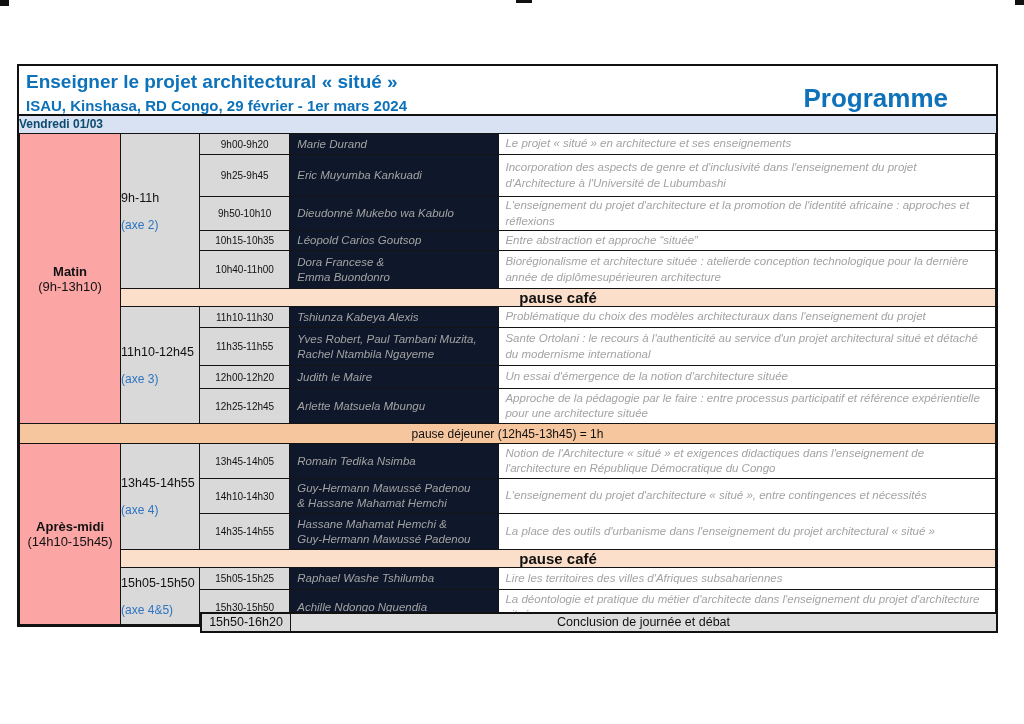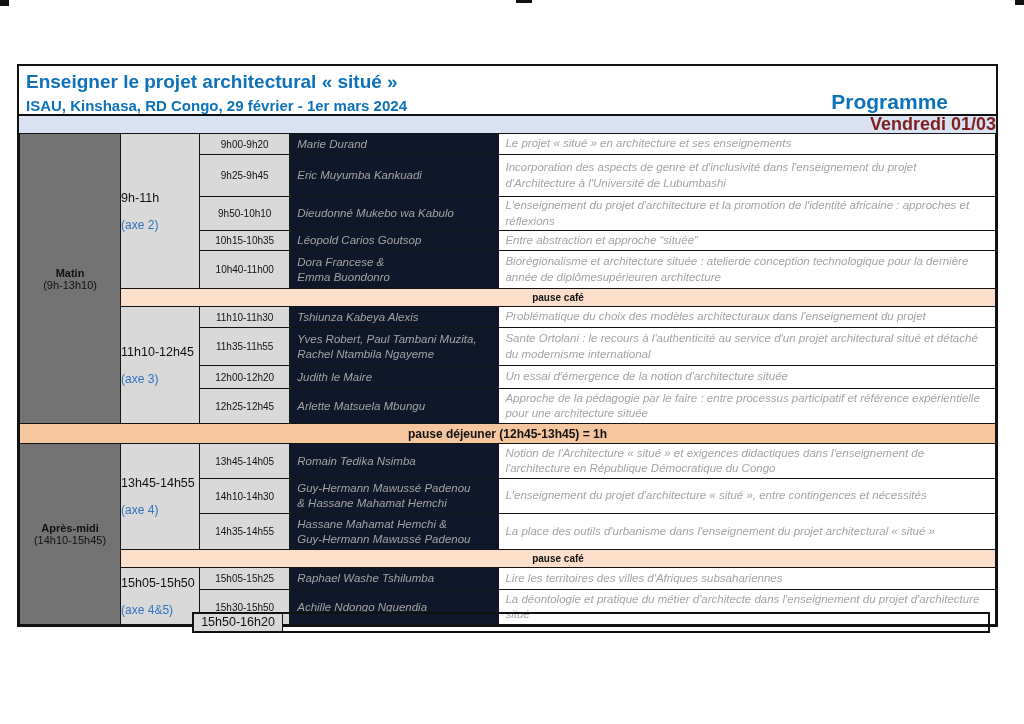--- a/index.html
+++ b/index.html
@@ -11,46 +11,46 @@
   #mark-tr { left:1015px; top:0; width:9px; height:5px; }
 
   .sheet { position:absolute; left:17px; top:64px; width:981px;
     border:2.5px solid #111; background:#fff; }
 
   .titlebar { display:flex; justify-content:space-between; align-items:flex-end;
     height:50px; padding:5px 48px 0 7px; border-bottom:2px solid #111; background:#fff; }
   .titleblock { display:flex; flex-direction:column; }
   .doc-title { color:#0d72ba; font-size:19px; font-weight:bold; line-height:1.2; }
   .doc-subtitle { color:#0d72ba; font-size:15px; font-weight:bold; margin-top:3px; }
-  .doc-program { color:#0d72ba; font-size:21px; font-weight:bold; line-height:1.2; }
+  .doc-program { color:#0d72ba; font-size:26px; font-weight:bold; line-height:1.2; }
 
-  .dayband { height:17px; background:#d9e2f3; text-align:right; font-size:18px;
-    font-weight:bold; color:#7f1d1d; line-height:16px; border-bottom:0; }
+  .dayband { height:17px; background:#d9e2f3; text-align:left; font-size:12px;
+    font-weight:bold; color:#0c4a6e; line-height:16px; border-bottom:0; }
 
   table { border-collapse:collapse; table-layout:fixed; width:100%; }
   td { border:1.5px solid #141414; vertical-align:middle; overflow:hidden; }
 
-  td.period { background:#737373; text-align:center; font-size:11px; color:#111; }
+  td.period { background:#fca5a5; text-align:center; font-size:13px; color:#111; }
   td.period .plabel { font-weight:bold; }
   td.period .phours { font-weight:normal; }
   td.block { background:#d9d9d9; text-align:left; font-size:12.5px; color:#111; }
   td.block .axe { color:#2e74c0; font-size:12px; margin-top:13px; }
   td.time { background:#d9d9d9; text-align:center; font-size:10px; color:#111; }
   td.speaker { background:#0f172a; color:#a3a3a3; font-style:italic; font-size:11.5px;
     padding:1px 7px; white-space:pre-line; line-height:1.3; }
   td.title { background:#fff; color:#a3a3a3; font-style:italic; font-size:11.5px;
     padding:1px 6px; line-height:1.35; }
-  td.coffee { background:#fbdfcb; text-align:center; font-size:10px; font-weight:bold; color:#111; }
-  td.lunch { background:#f6c69e; text-align:center; font-size:12px; font-weight:bold; color:#111; }
+  td.coffee { background:#fbdfcb; text-align:center; font-size:15px; font-weight:bold; color:#111; }
+  td.lunch { background:#f6c69e; text-align:center; font-size:12px; font-weight:normal; color:#111; }
 
   tr.rh21{height:21px} tr.rh42{height:42px} tr.rh29{height:29px} tr.rh20{height:20px}
   tr.rh34{height:38px} tr.rh18{height:18px} tr.rh23{height:23px} tr.rh35{height:35px}
   tr.rh36{height:36px} tr.rh22{height:22px}
 
-  .conclusion { position:absolute; left:192px; top:612px; width:798px; height:21px;
+  .conclusion { position:absolute; left:200px; top:612px; width:798px; height:21px;
     border:2px solid #111; display:flex; }
   .conclusion .ctime { width:89px; background:#d9d9d9; border-right:1.5px solid #141414;
     text-align:center; font-size:12.5px; color:#111; line-height:17px; }
   .conclusion .clabel { flex:1; background:#dedede; text-align:center; font-size:12.5px;
     color:#111; line-height:17px; }
 </style>
 </head>
 <body>
 
 <div class="mark" id="mark-tl"></div>
@@ -184,13 +184,14 @@
         <td class="time">15h30-15h50</td>
         <td class="speaker">Achille Ndongo Nguendia</td>
         <td class="title">La déontologie et pratique du métier d'architecte dans l'enseignement du projet d'architecture situé</td>
       </tr>
     </tbody>
   </table>
 </div>
 
 <div class="conclusion">
   <div class="ctime">15h50-16h20</div>
+  <div class="clabel">Conclusion de journée et débat</div>
 </div>
 
 </body></html>

